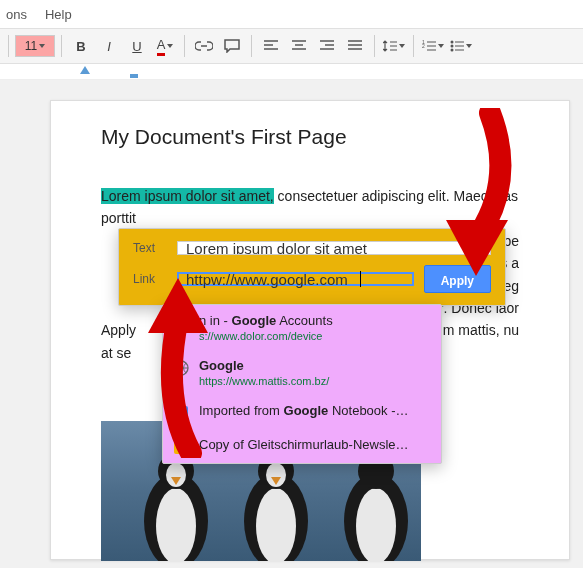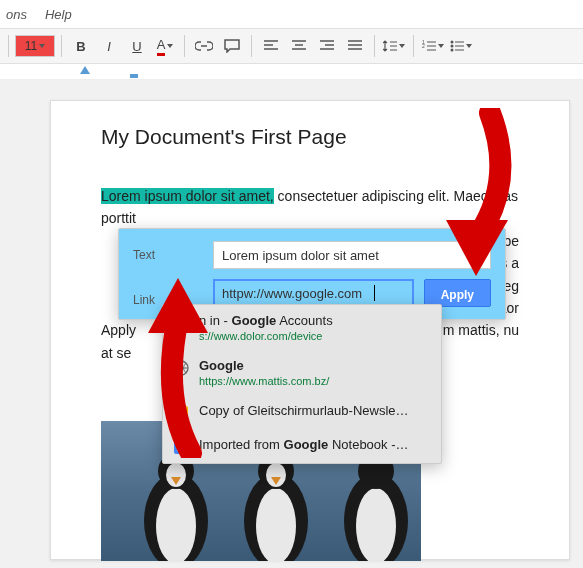--- a/index.html
+++ b/index.html
@@ -15,21 +15,21 @@
   position: relative;
 }
 .menubar {
   height: 28px;
   display: flex;
   align-items: center;
   padding: 0 6px;
   gap: 18px;
   color: #555;
 }
-.menubar .menu-item { cursor: pointer; font-style: italic; }
+.menubar .menu-item { cursor: pointer; }
 .menubar .status { color: #777; }
 .toolbar {
   height: 36px;
   border-top: 1px solid #e0e0e0;
   border-bottom: 1px solid #e0e0e0;
   display: flex;
   align-items: center;
   padding: 0 4px;
   gap: 2px;
   background: #f5f5f5;
@@ -38,21 +38,21 @@
 .btn {
   width: 26px; height: 26px;
   display: flex; align-items: center; justify-content: center;
   border-radius: 2px; cursor: pointer;
   color: #444;
 }
 .fontsize-box {
   width: 40px; height: 22px;
   border: 1px solid #ccc;
   display: flex; align-items: center; justify-content: center;
-  font-size: 12px; background: #ef4444;
+  font-size: 12px; background: #fca5a5;
 }
 .caret { width:0; height:0; border-left:3px solid transparent; border-right:3px solid transparent; border-top:4px solid #555; display:inline-block; margin-left:2px;}
 .ruler {
   height: 16px;
   background: #fff;
   border-bottom: 1px solid #eee;
   position: relative;
   padding-left: 50px;
 }
 .ruler .indent {
@@ -103,45 +103,44 @@
 .penguin svg { display:block; }
 .p1 { left: 30px; }
 .p2 { left: 130px; }
 .p3 { left: 230px; }
 
 .link-dialog {
   position: absolute;
   left: 118px;
   top: 228px;
   width: 388px;
-  background: #7dd3fc;
+  background: #eab308;
   border: 1px solid #ccc;
   border-radius: 2px;
   box-shadow: 0 4px 16px rgba(0,0,0,.25);
   z-index: 50;
   padding: 12px 14px;
 }
 .row {
   display: flex;
   align-items: center;
   margin-bottom: 10px;
 }
 .row-label {
   width: 44px;
   font-size: 12px;
   color: #555;
 }
 .row-input {
   flex: 1;
-  height: 28px;
+  height: 14px;
   border: 1px solid #ccc;
   padding: 0 8px;
-  font-size: 13px;
+  font-size: 15px;
   color: #333;
-  margin-left: 36px;
 }
 .row-input.focus { border-color: #4d90fe; box-shadow: 0 0 0 1px #4d90fe inset; }
 .apply-btn {
   margin-left: 10px;
   height: 28px;
   padding: 8px 16px;
   background: #4d90fe;
   color: #fff;
   border: 1px solid #3079ed;
   font-weight: bold;
@@ -155,21 +154,21 @@
   background: #000;
   vertical-align: middle;
   margin-left: 1px;
 }
 
 .suggest {
   position: absolute;
   left: 162px;
   top: 304px;
   width: 280px;
-  background: #e5e5e5;
+  background: #f0abfc;
   border: 1px solid #ccc;
   border-radius: 2px;
   box-shadow: 0 4px 16px rgba(0,0,0,.25);
   z-index: 60;
 }
 .sitem {
   display: flex;
   align-items: flex-start;
   gap: 10px;
   padding: 8px 10px;
@@ -327,21 +326,21 @@
       </div>
     </div>
   </div>
 </div>
 
 <div class="link-dialog">
   <div class="row">
     <div class="row-label">Text</div>
     <input class="row-input" value="Lorem ipsum dolor sit amet" style="">
   </div>
-  <div class="row" style="margin-bottom:0;align-items:flex-end;">
+  <div class="row" style="margin-bottom:0;">
     <div class="row-label">Link</div>
     <div class="row-input focus" style="display:flex;align-items:center;gap:11px;">
       <span>httpw://www.google.com</span>
         <span class="text-cursor"></span>
     </div>
     <button class="apply-btn">Apply</button>
   </div>
 </div>
 
 <div class="suggest" id="suggest-box">
@@ -360,36 +359,36 @@
           <circle cx="8" cy="8" r="7" fill="none" stroke="#666" stroke-width="1.3"></circle>
           <path d="M1 8h14M8 1v14M3 3q5 5 0 10M13 3q-5 5 0 10" stroke="#666" fill="none"></path>
         </svg></div>
       <div style="min-width:0;">
         <div class="stitle"><span class="bold">Google</span></div>
         <div class="surl">https://www.mattis.com.bz/</div>
       </div>
     </div>
     <div class="sitem">
       <div class="sicon"><svg width="16" height="16" viewBox="0 0 16 16">
+          <rect x="1" y="1" width="14" height="14" rx="2" fill="#4285f4"></rect>
+          <path stroke="#fff" stroke-width="1.3" d="M4 5h8M4 8h8M4 11h5"></path>
+        </svg></div>
+      <div style="min-width:0;">
+        <div class="stitle">Imported from <span class="bold">Google</span> Notebook -…</div>
+      </div>
+    </div>
+    <div class="sitem">
+      <div class="sicon"><svg width="16" height="16" viewBox="0 0 16 16">
           <rect x="1" y="1" width="14" height="14" rx="2" fill="#f4b400"></rect>
           <rect x="4" y="5" width="8" height="6" fill="#fff"></rect>
         </svg></div>
       <div style="min-width:0;">
         <div class="stitle">Copy of Gleitschirmurlaub-Newsle…<span class="bold"></span></div>
       </div>
     </div>
-    <div class="sitem">
-      <div class="sicon"><svg width="16" height="16" viewBox="0 0 16 16">
-          <rect x="1" y="1" width="14" height="14" rx="2" fill="#4285f4"></rect>
-          <path stroke="#fff" stroke-width="1.3" d="M4 5h8M4 8h8M4 11h5"></path>
-        </svg></div>
-      <div style="min-width:0;">
-        <div class="stitle">Imported from <span class="bold">Google</span> Notebook -…</div>
-      </div>
-    </div>
   </div>
 
 <div class="arrow" style="left:136px; top:278px;">
   <svg width="110" height="180" viewBox="0 0 110 180">
     <path d="M55 175 Q25 120 42 40" stroke="#d40000" stroke-width="22" fill="none" stroke-linecap="round"></path>
     <polygon points="42,0 12,55 72,55" fill="#d40000"></polygon>
   </svg>
 </div>
 <div class="arrow" style="left:420px; top:108px;">
   <svg width="110" height="170" viewBox="0 0 110 170">

